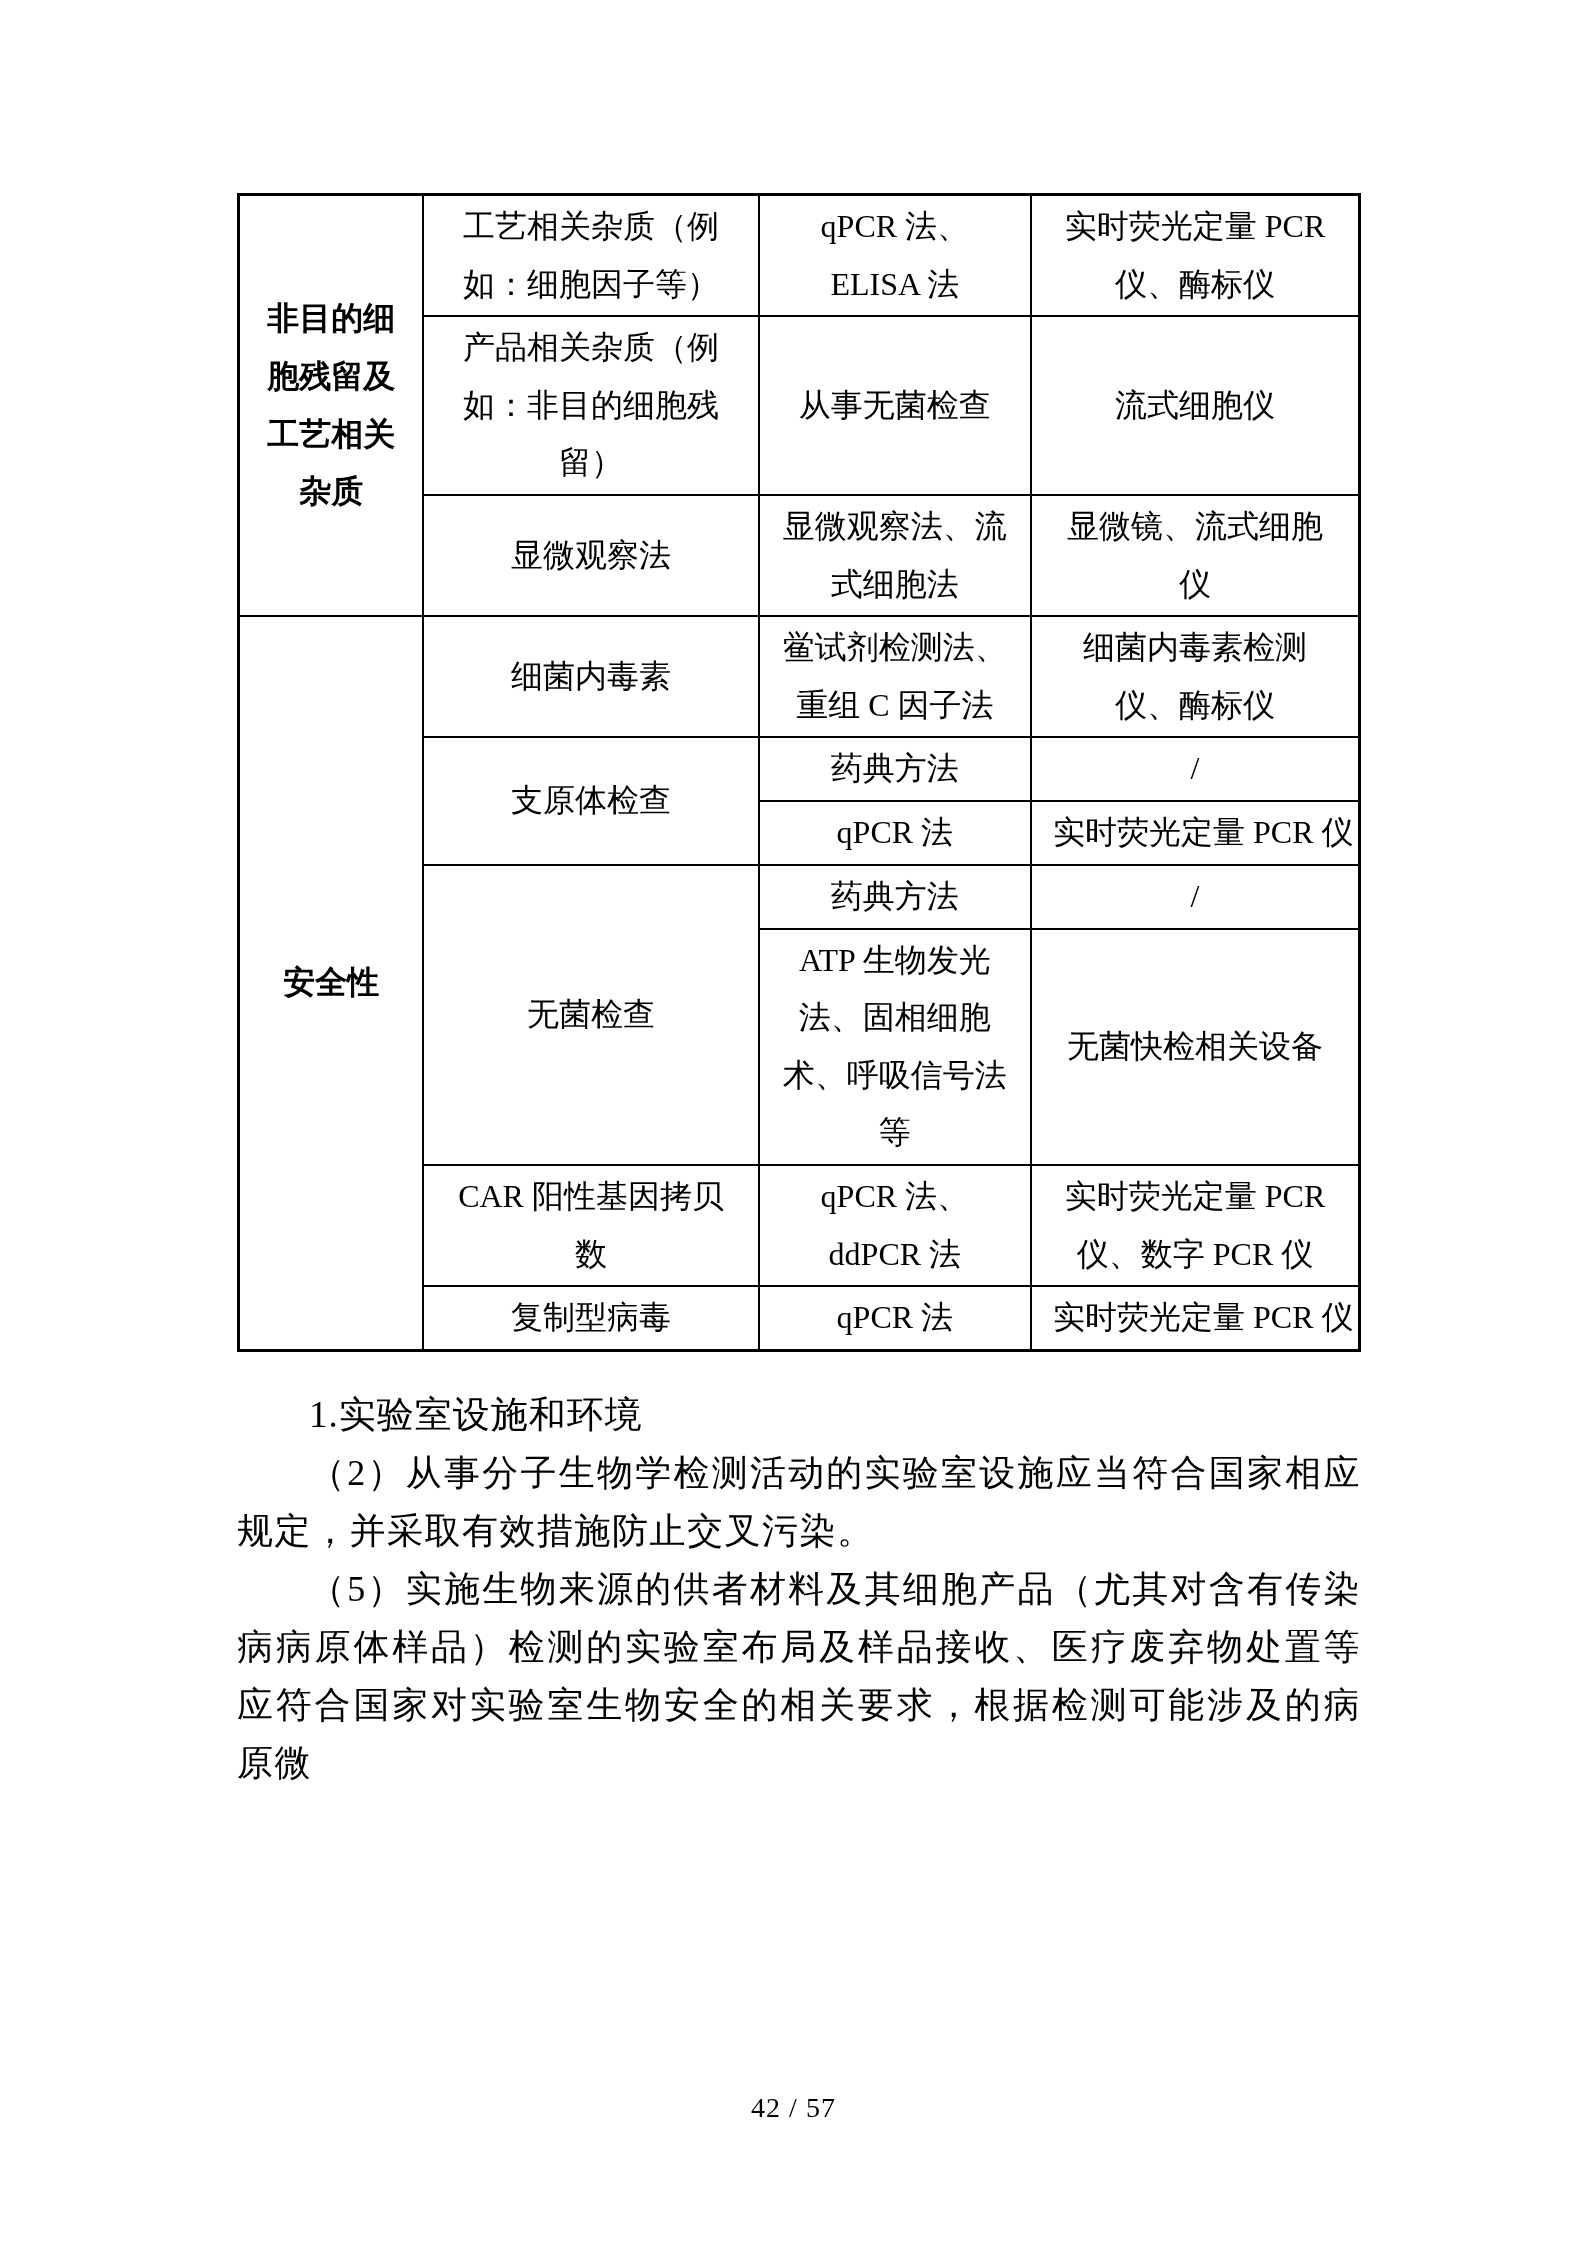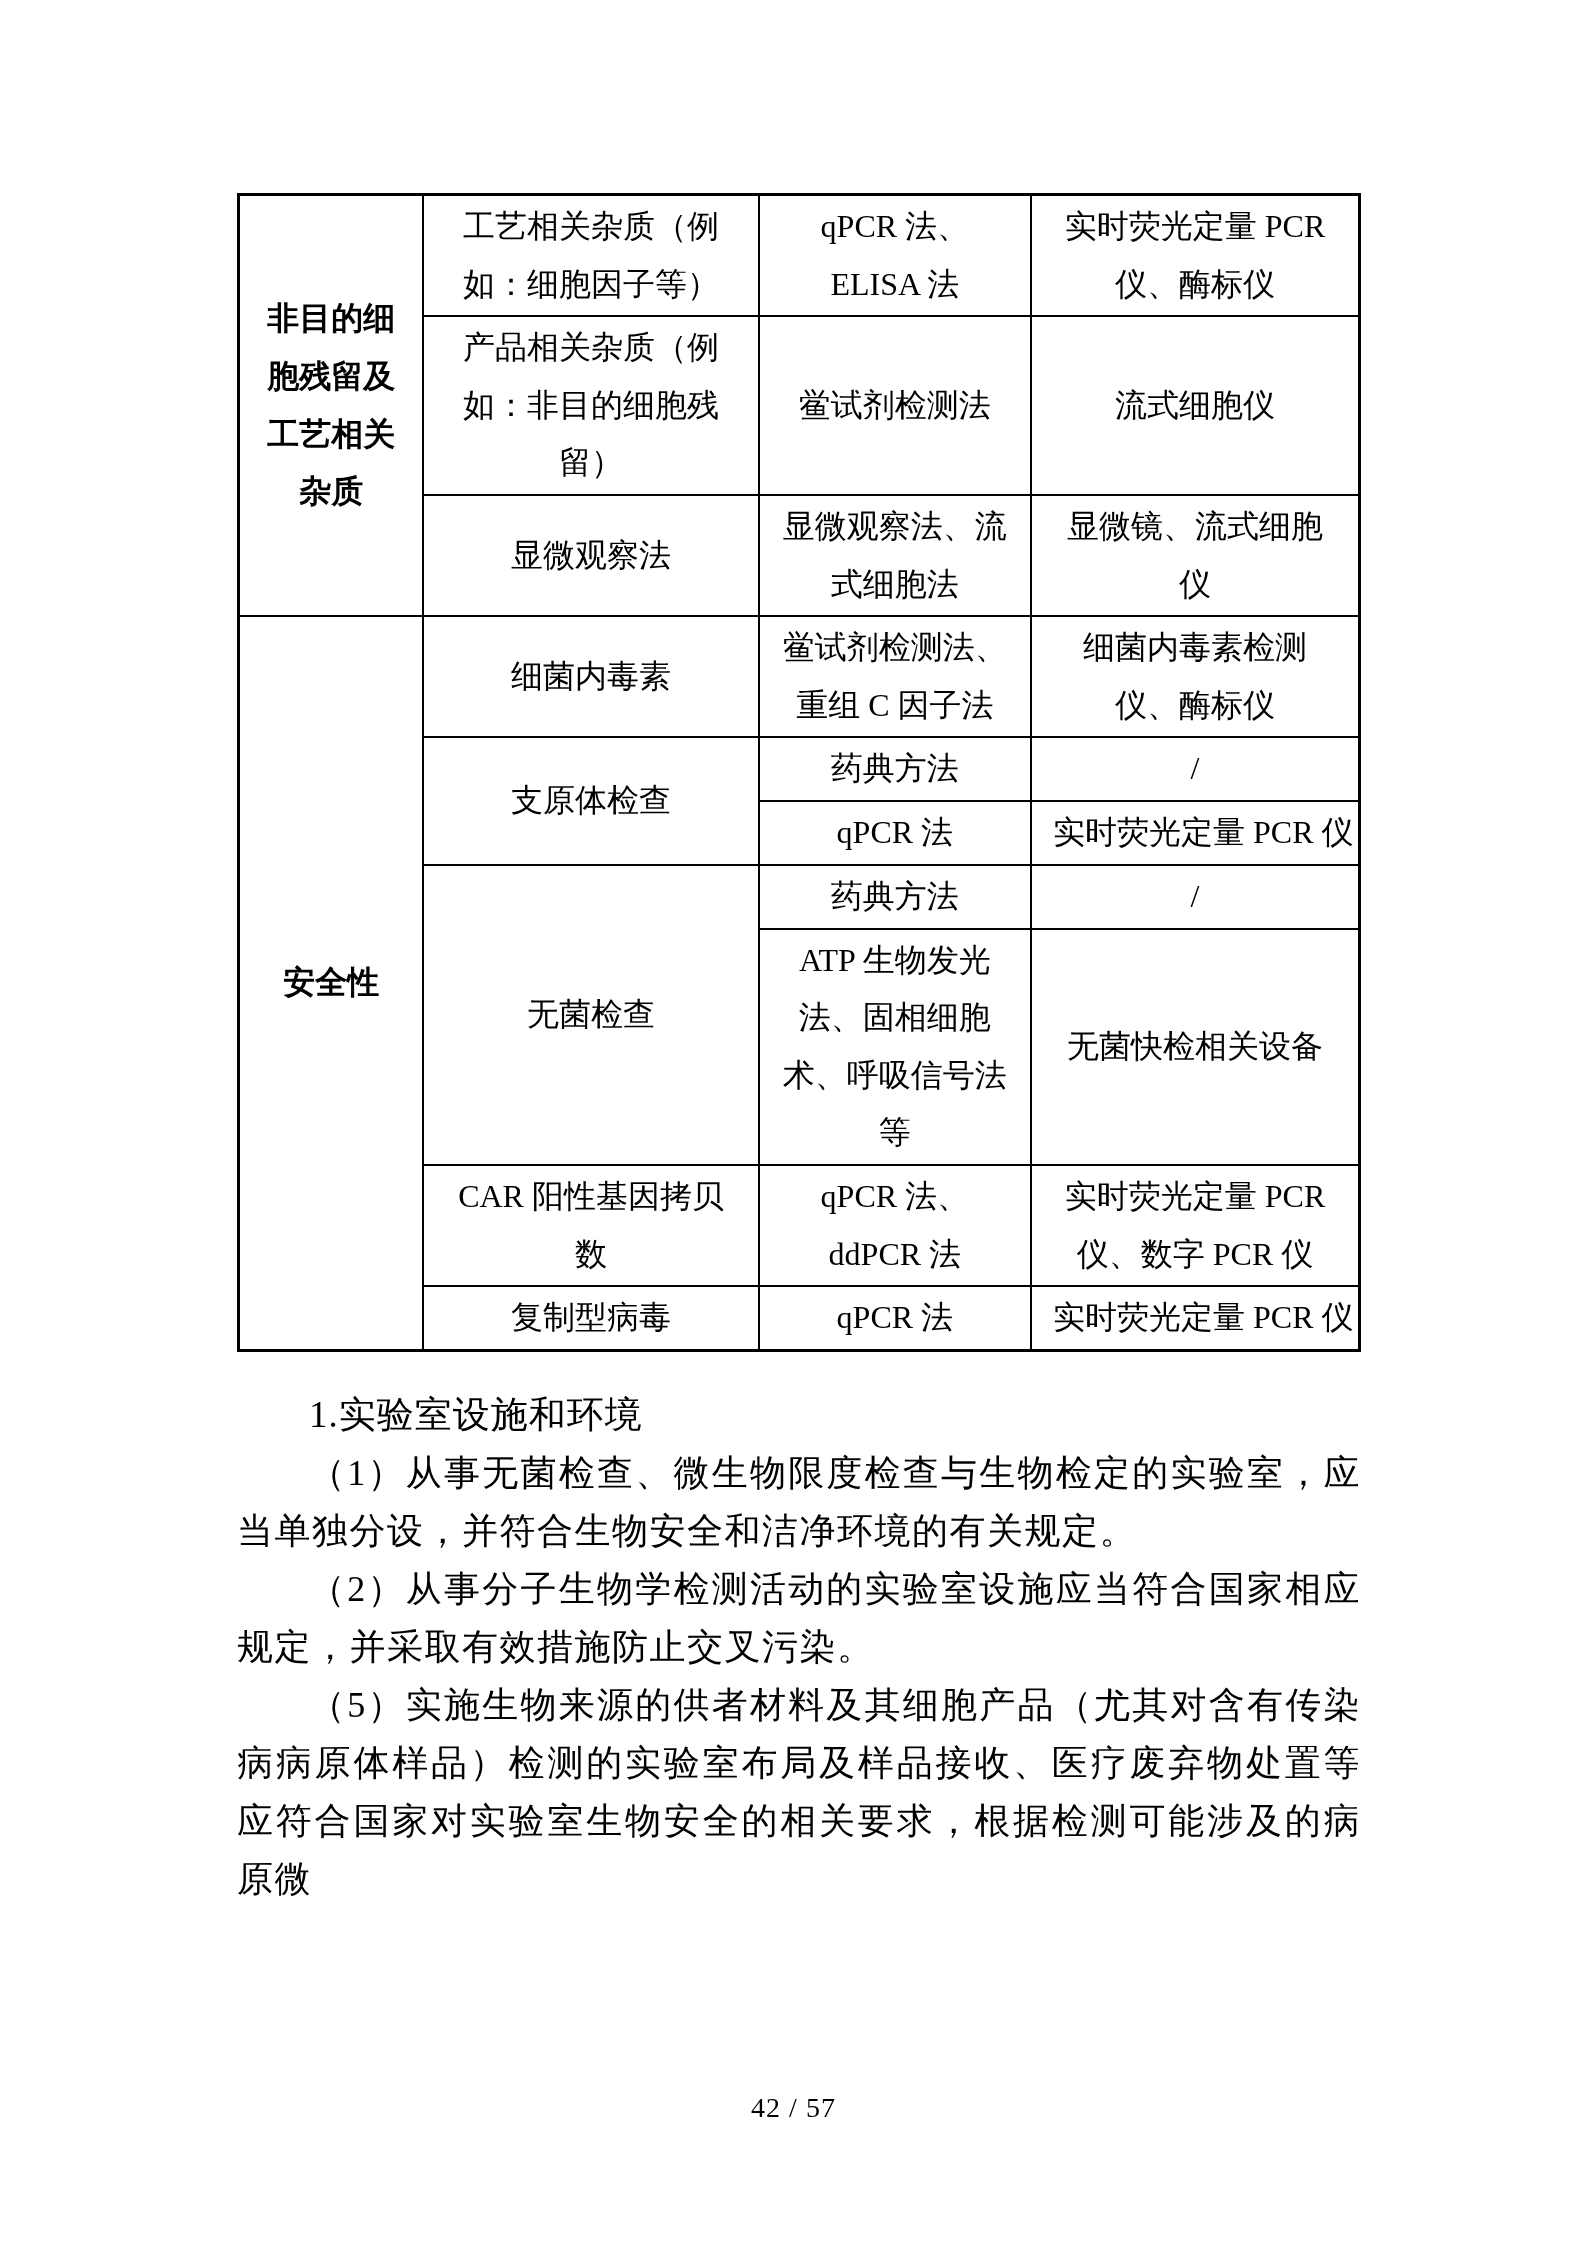--- a/index.html
+++ b/index.html
@@ -46,21 +46,21 @@
       </colgroup>
       <tbody>
         <tr style="height:112px">
           <td class="cat" rowspan="3">非目的细胞残留及工艺相关杂质</td>
           <td>工艺相关杂质（例如：细胞因子等）</td>
           <td>qPCR 法、ELISA 法</td>
           <td>实时荧光定量 PCR 仪、酶标仪</td>
         </tr>
         <tr style="height:118px">
           <td>产品相关杂质（例如：非目的细胞残留）</td>
-          <td>鲎试剂检测法</td>
+          <td>从事无菌检查</td>
           <td>流式细胞仪</td>
         </tr>
         <tr style="height:116px">
           <td>显微观察法</td>
           <td>显微观察法、流式细胞法</td>
           <td>显微镜、流式细胞仪</td>
         </tr>
         <tr style="height:114px">
           <td class="cat" rowspan="7">安全性</td>
           <td>细菌内毒素</td>
@@ -92,19 +92,18 @@
         </tr>
         <tr style="height:62px">
           <td>复制型病毒</td>
           <td class="nw">qPCR 法</td>
           <td class="nw">实时荧光定量 PCR 仪</td>
         </tr>
       </tbody>
     </table>
 
     <h2 class="sec-heading">1.实验室设施和环境</h2>
-    <p class="para">（1）从事无菌检查、微生物限度检查与生物检定的实验室，应当单独分设，并符合生物安全和洁净环境的有关规定。</p>
     <p class="para">（2）从事分子生物学检测活动的实验室设施应当符合国家相应规定，并采取有效措施防止交叉污染。</p>
     <p class="para">（5）实施生物来源的供者材料及其细胞产品（尤其对含有传染病病原体样品）检测的实验室布局及样品接收、医疗废弃物处置等应符合国家对实验室生物安全的相关要求，根据检测可能涉及的病原微</p>
   </div>
 
   <div class="page-number">42 / 57</div>
 </div>
 
 </body></html>

